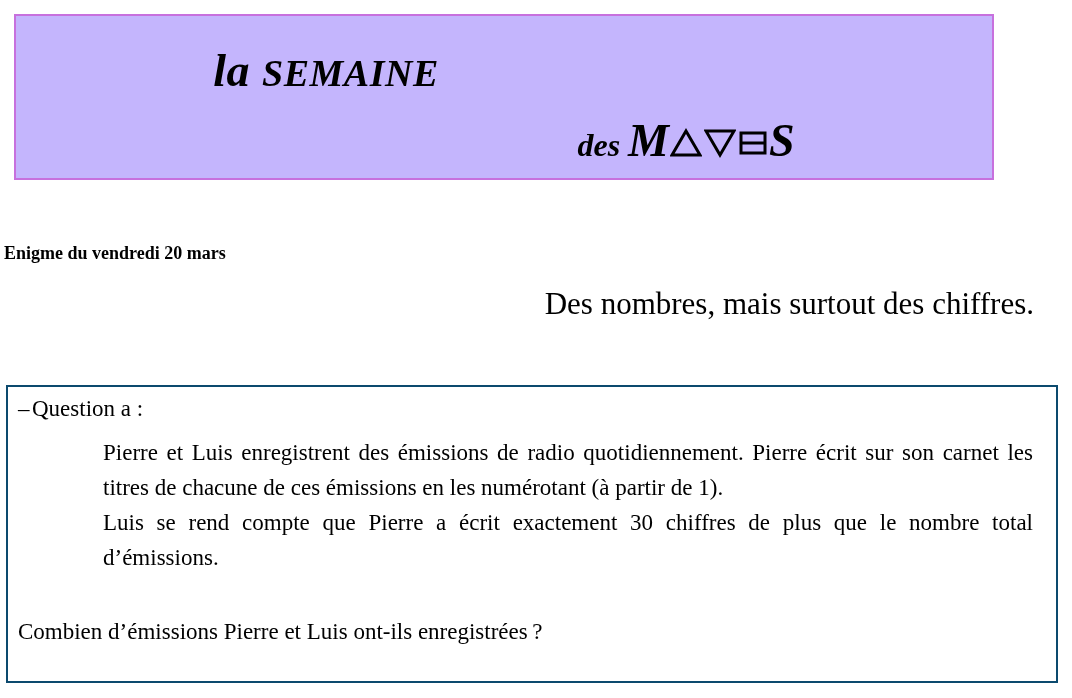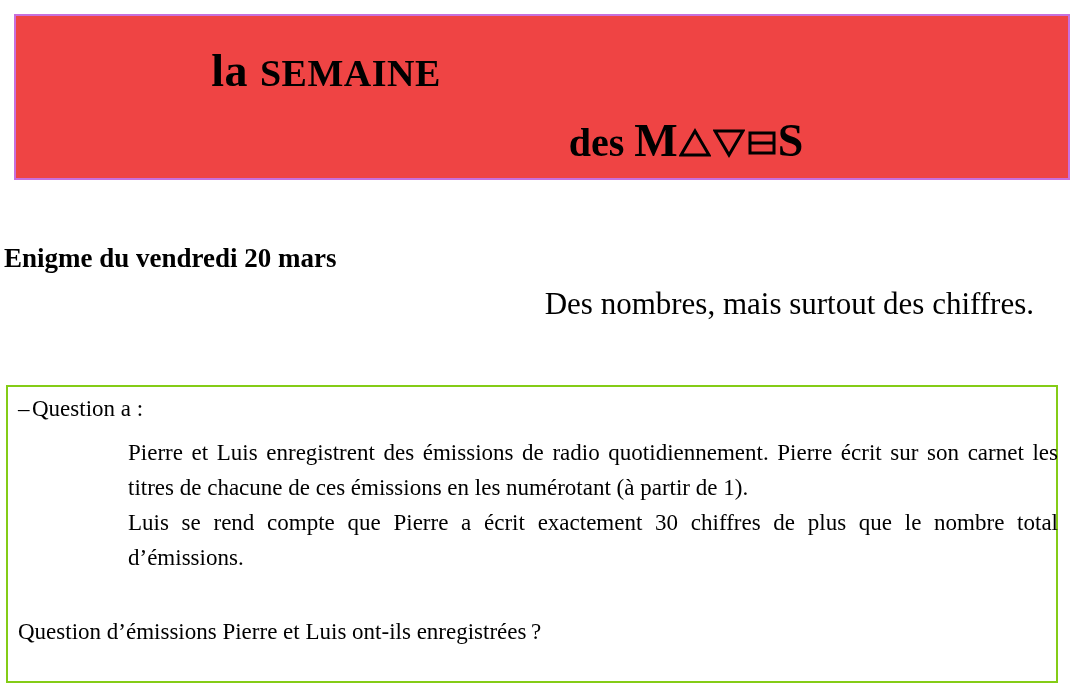--- a/index.html
+++ b/index.html
@@ -20,25 +20,26 @@
     position: relative;
     width: 1072px;
     height: 698px;
   }
 
   
   .banner {
     position: absolute;
     left: 14px;
     top: 14px;
-    width: 1056px;
+    width: 980px;
     height: 166px;
-    background: #ef4444;
+    background: #c4b5fd;
     border: 2px solid #c770dd;
     box-sizing: border-box;
+    font-style: italic;
   }
   .banner-line1 {
     position: absolute;
     left: 0;
     top: 30px;
     width: 620px;
     text-align: center;
     font-size: 46px;
     font-weight: bold;
     letter-spacing: 0.5px;
@@ -53,73 +54,73 @@
     left: 360px;
     top: 100px;
     width: 620px;
     text-align: center;
     font-size: 46px;
     font-weight: bold;
     line-height: 1.1;
     white-space: nowrap;
   }
   .banner-line2 .word-des {
-    font-size: 40px;
+    font-size: 32px;
   }
   .glyphs {
     display: inline-block;
     vertical-align: baseline;
   }
   .glyph-svg {
     vertical-align: -2px;
     margin: 0 1px;
   }
 
   
   .enigme-title {
     position: absolute;
     left: 4px;
     top: 243px;
-    font-size: 27px;
+    font-size: 18px;
     font-weight: bold;
     font-family: "Liberation Serif", serif;
   }
 
   .subtitle {
     position: absolute;
     right: 38px;
     top: 286px;
     font-size: 31px;
     font-family: "Liberation Serif", serif;
   }
 
   
   .qbox {
     position: absolute;
     left: 6px;
     top: 385px;
     width: 1052px;
     height: 298px;
-    border: 2px solid #84cc16;
+    border: 2px solid #0c4a6e;
     box-sizing: border-box;
   }
   .q-label {
     position: absolute;
     left: 10px;
     top: 9px;
     font-size: 23px;
     white-space: nowrap;
   }
   .q-dash {
     display: inline-block;
     width: 14px;
   }
   .q-body {
     position: absolute;
-    left: 120px;
+    left: 95px;
     top: 49px;
     width: 930px;
     font-size: 23px;
     line-height: 1.52;
     text-align: justify;
   }
   .q-body p {
     margin: 0;
   }
   .q-final {
@@ -156,16 +157,16 @@
   <div class="subtitle">Des nombres, mais surtout des chiffres.</div>
 
   <div class="qbox">
     <div class="q-label">
       <span class="q-dash">–</span><span>Question a :</span>
     </div>
     <div class="q-body">
       <p>Pierre et Luis enregistrent des émissions de radio quotidiennement. Pierre écrit sur son carnet les titres de chacune de ces émissions en les numérotant (à partir de 1).</p>
       <p>Luis se rend compte que Pierre a écrit exactement 30 chiffres de plus que le nombre total d’émissions.</p>
     </div>
-    <div class="q-final">Question d’émissions Pierre et Luis ont-ils enregistrées ?</div>
+    <div class="q-final">Combien d’émissions Pierre et Luis ont-ils enregistrées ?</div>
   </div>
 
 </div>
 
 </body></html>

